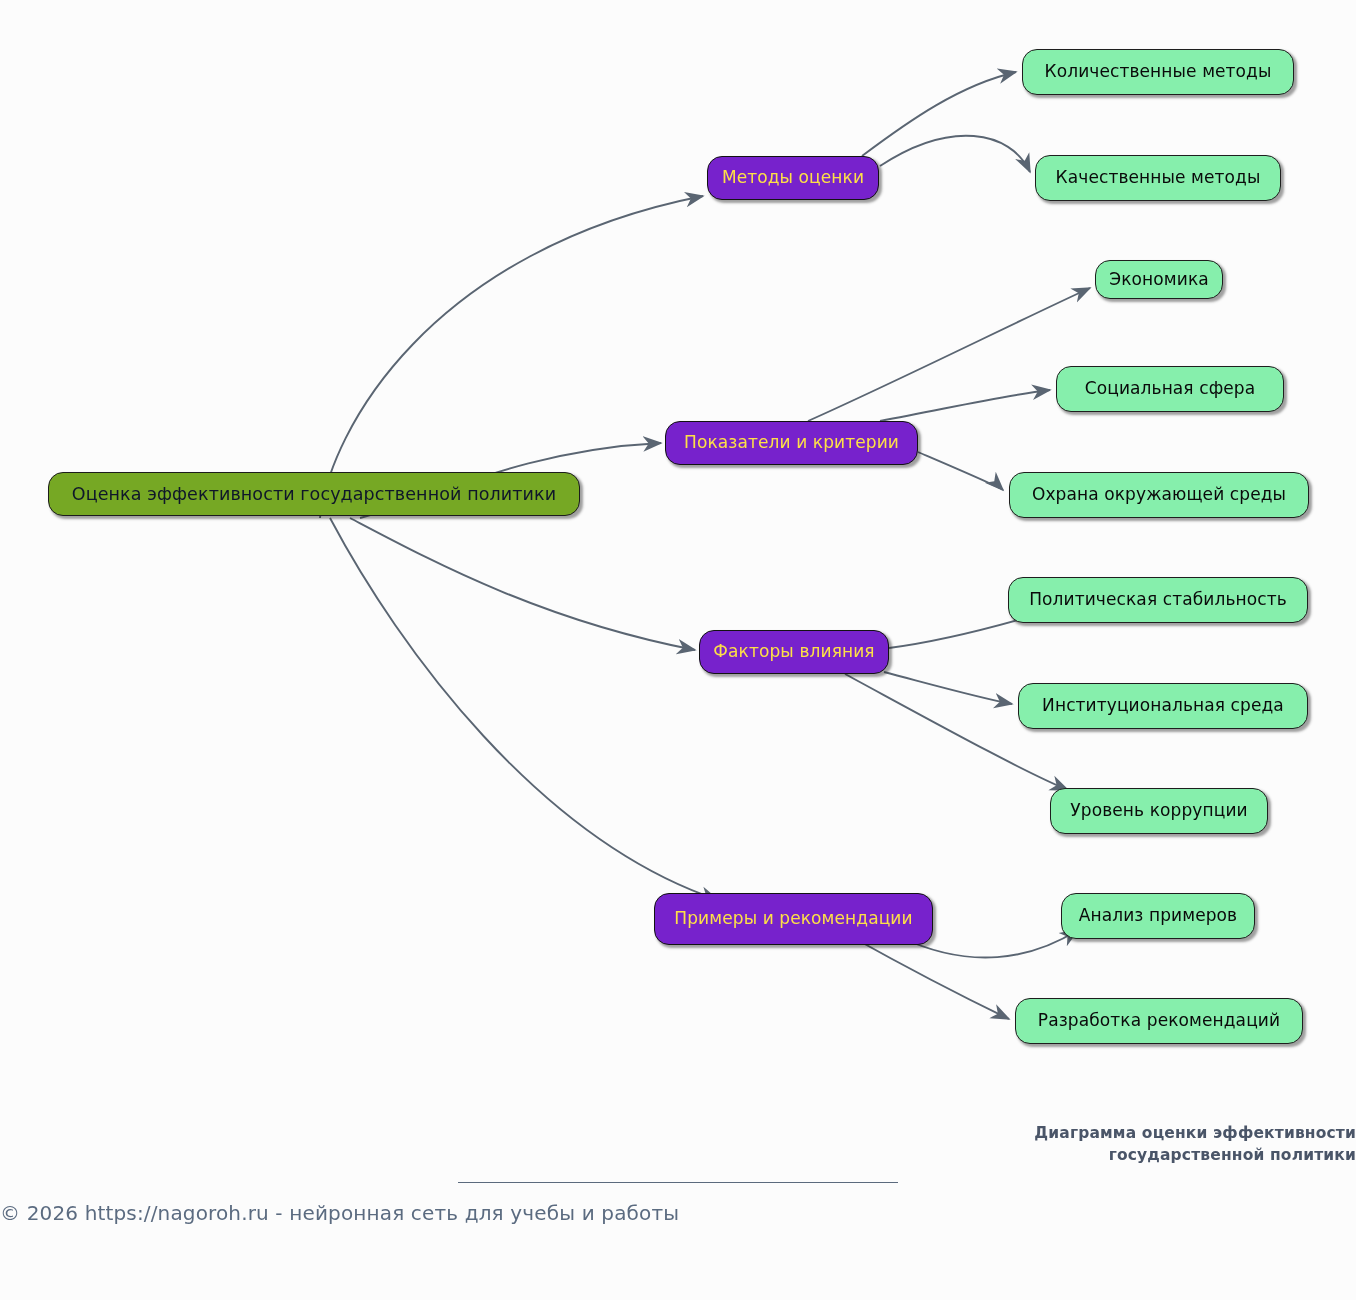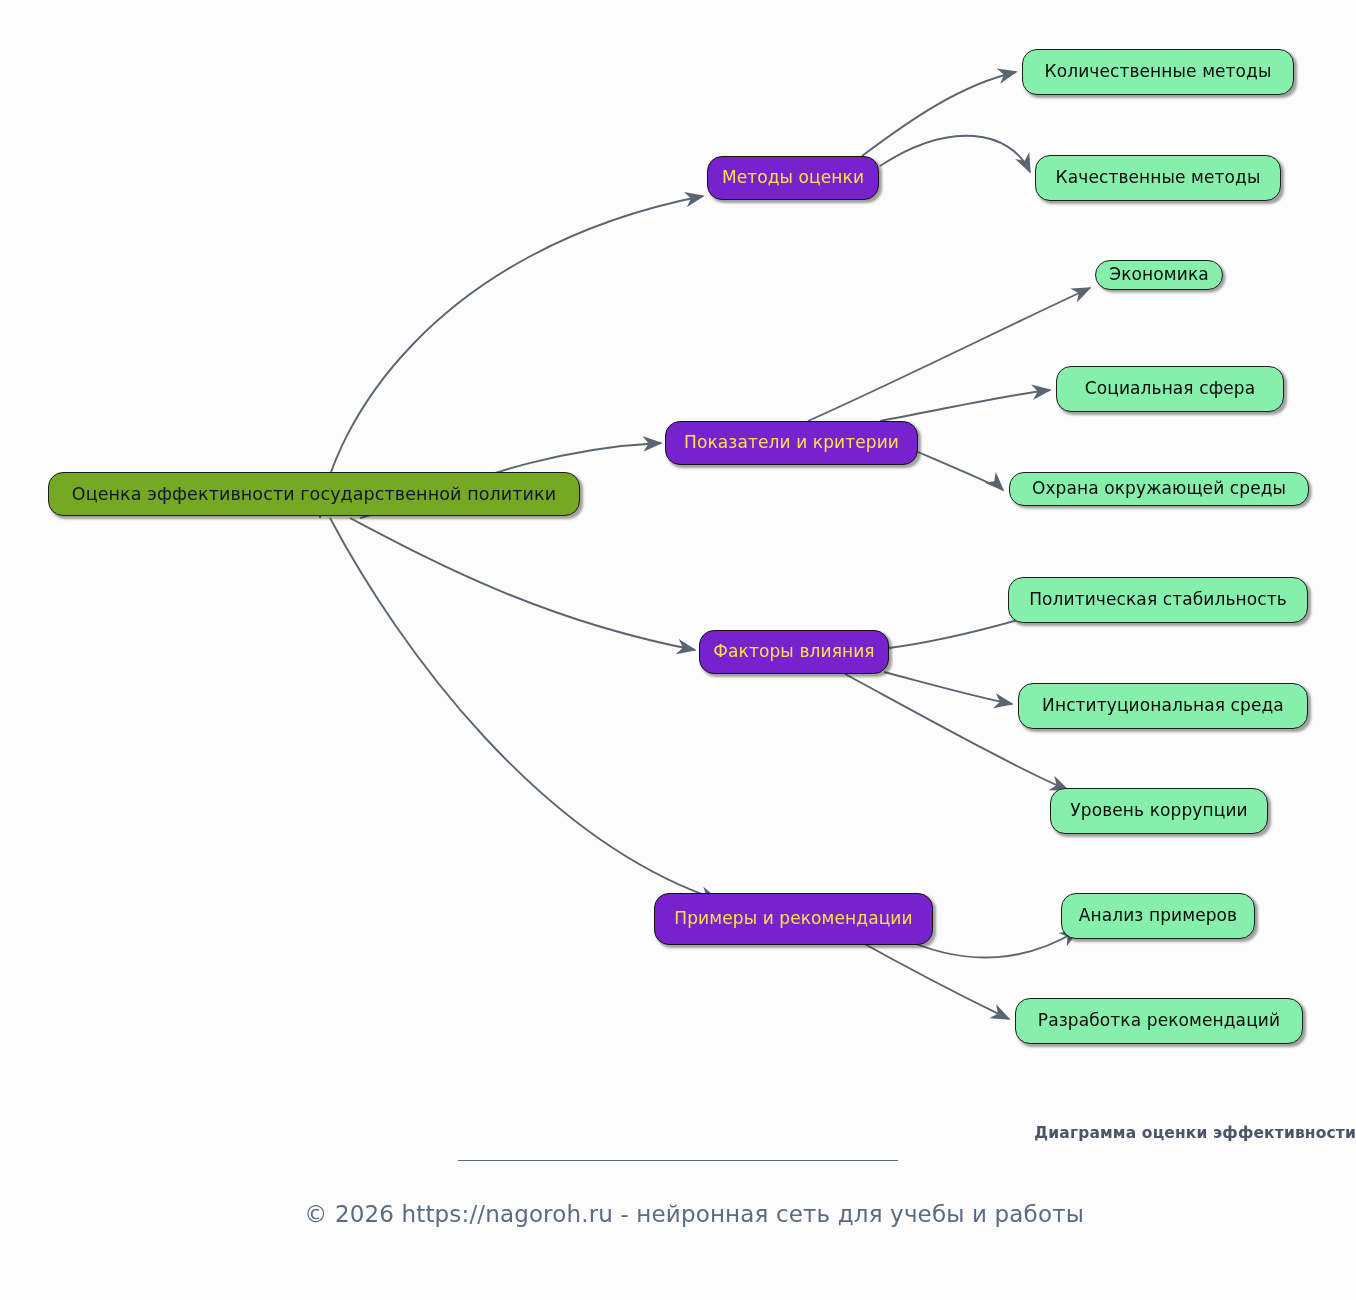--- a/index.html
+++ b/index.html
@@ -97,22 +97,22 @@
     height: 0;
     margin: 16px auto 0 auto;
     border-top: 1.6px solid #5b6a7d;
   }
   #footer-credit {
     position: absolute;
     left: 0;
     top: 1201px;
     width: 1084px;
     z-index: 3;
-    text-align: right;
-    font-size: 23px;
+    text-align: left;
+    font-size: 20px;
     color: #5b6b80;
     letter-spacing: 0.15px;
   }
 </style>
 </head>
 <body>
 
 <div id="mindmap-canvas">
 
   <svg id="edges-layer" viewBox="0 0 1356 1300" xmlns="http://www.w3.org/2000/svg">
@@ -148,27 +148,27 @@
       </div>
       <div class="node leaf" style="left: 1022px; top: 49px; width: 272px; height: 46px;">
         <span>Количественные методы</span>
       </div>
       <div class="node leaf" style="left: 1035px; top: 155px; width: 246px; height: 46px;">
         <span>Качественные методы</span>
       </div>
       <div class="node branch" style="left: 665px; top: 421px; width: 253px; height: 44px;">
         <span>Показатели и критерии</span>
       </div>
-      <div class="node leaf" style="left: 1095px; top: 260px; width: 128px; height: 30px;">
+      <div class="node leaf" style="left: 1095px; top: 260px; width: 128px; height: 39px;">
         <span>Экономика</span>
       </div>
       <div class="node leaf" style="left: 1056px; top: 366px; width: 228px; height: 46px;">
         <span>Социальная сфера</span>
       </div>
-      <div class="node leaf" style="left: 1009px; top: 472px; width: 300px; height: 34px;">
+      <div class="node leaf" style="left: 1009px; top: 472px; width: 300px; height: 46px;">
         <span>Охрана окружающей среды</span>
       </div>
       <div class="node branch" style="left: 699px; top: 630px; width: 190px; height: 44px;">
         <span>Факторы влияния</span>
       </div>
       <div class="node leaf" style="left: 1008px; top: 577px; width: 300px; height: 46px;">
         <span>Политическая стабильность</span>
       </div>
       <div class="node leaf" style="left: 1018px; top: 683px; width: 290px; height: 46px;">
         <span>Институциональная среда</span>
@@ -183,19 +183,20 @@
         <span>Анализ примеров</span>
       </div>
       <div class="node leaf" style="left: 1015px; top: 998px; width: 288px; height: 46px;">
         <span>Разработка рекомендаций</span>
       </div>
     </div>
 
   <div id="caption-block">
     <div id="diagram-caption">
       <div>Диаграмма оценки эффективности</div>
+      <div>государственной политики</div>
     </div>
     <div id="caption-divider"></div>
   </div>
 
   <div id="footer-credit">© 2026 https://nagoroh.ru - нейронная сеть для учебы и работы</div>
 
 </div>
 
 </body></html>

